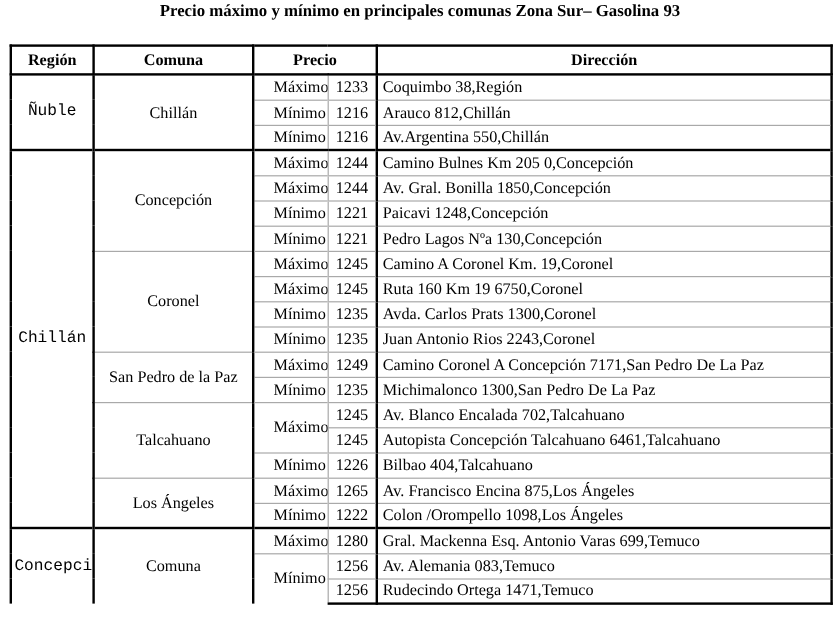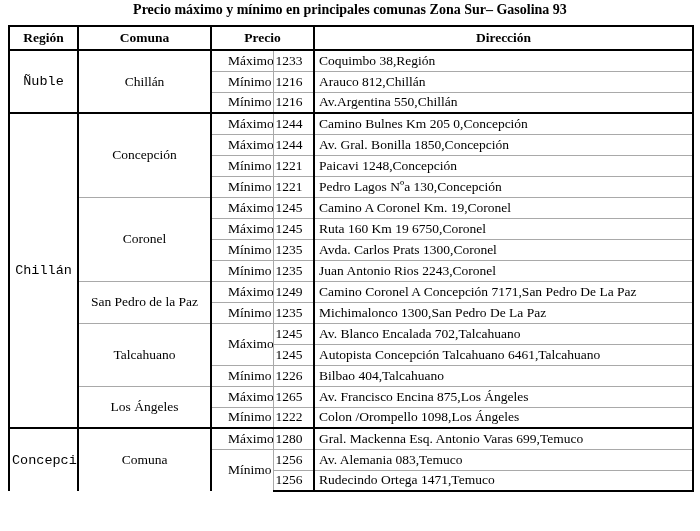--- a/index.html
+++ b/index.html
@@ -18,20 +18,21 @@
     font-size: 14px;
     padding-top: 2px;
     height: 25px;
     box-sizing: border-box;
   }
   table.price-table {
     border-collapse: collapse;
     table-layout: fixed;
     margin-left: 8px;
     width: 684px;
+    margin-top: 12px;
   }
   col.c-region { width: 69px; }
   col.c-comuna { width: 133px; }
   col.c-tipo   { width: 62px; }
   col.c-val    { width: 41px; }
   col.c-dir    { width: 379px; }
 
   th {
     border: 2px solid #000;
     font-size: 13.5px;
@@ -60,21 +61,21 @@
     border-right: 2px solid #000;
     text-align: center;
     padding: 0 10px;
   }
   td.tipo {
     text-align: center;
     border-right: 1px solid #a9a9a9;
     padding: 0 16px;
   }
   td.val {
-    text-align: left;
+    text-align: center;
     border-right: 2px solid #000;
     padding: 0 2px;
   }
   td.dir {
     border-right: 2px solid #000;
     text-align: left;
   }
   tr.region-start td { border-top: 2px solid #000; }
   tbody tr.last-row td { border-bottom: 2px solid #000; }
 </style>

